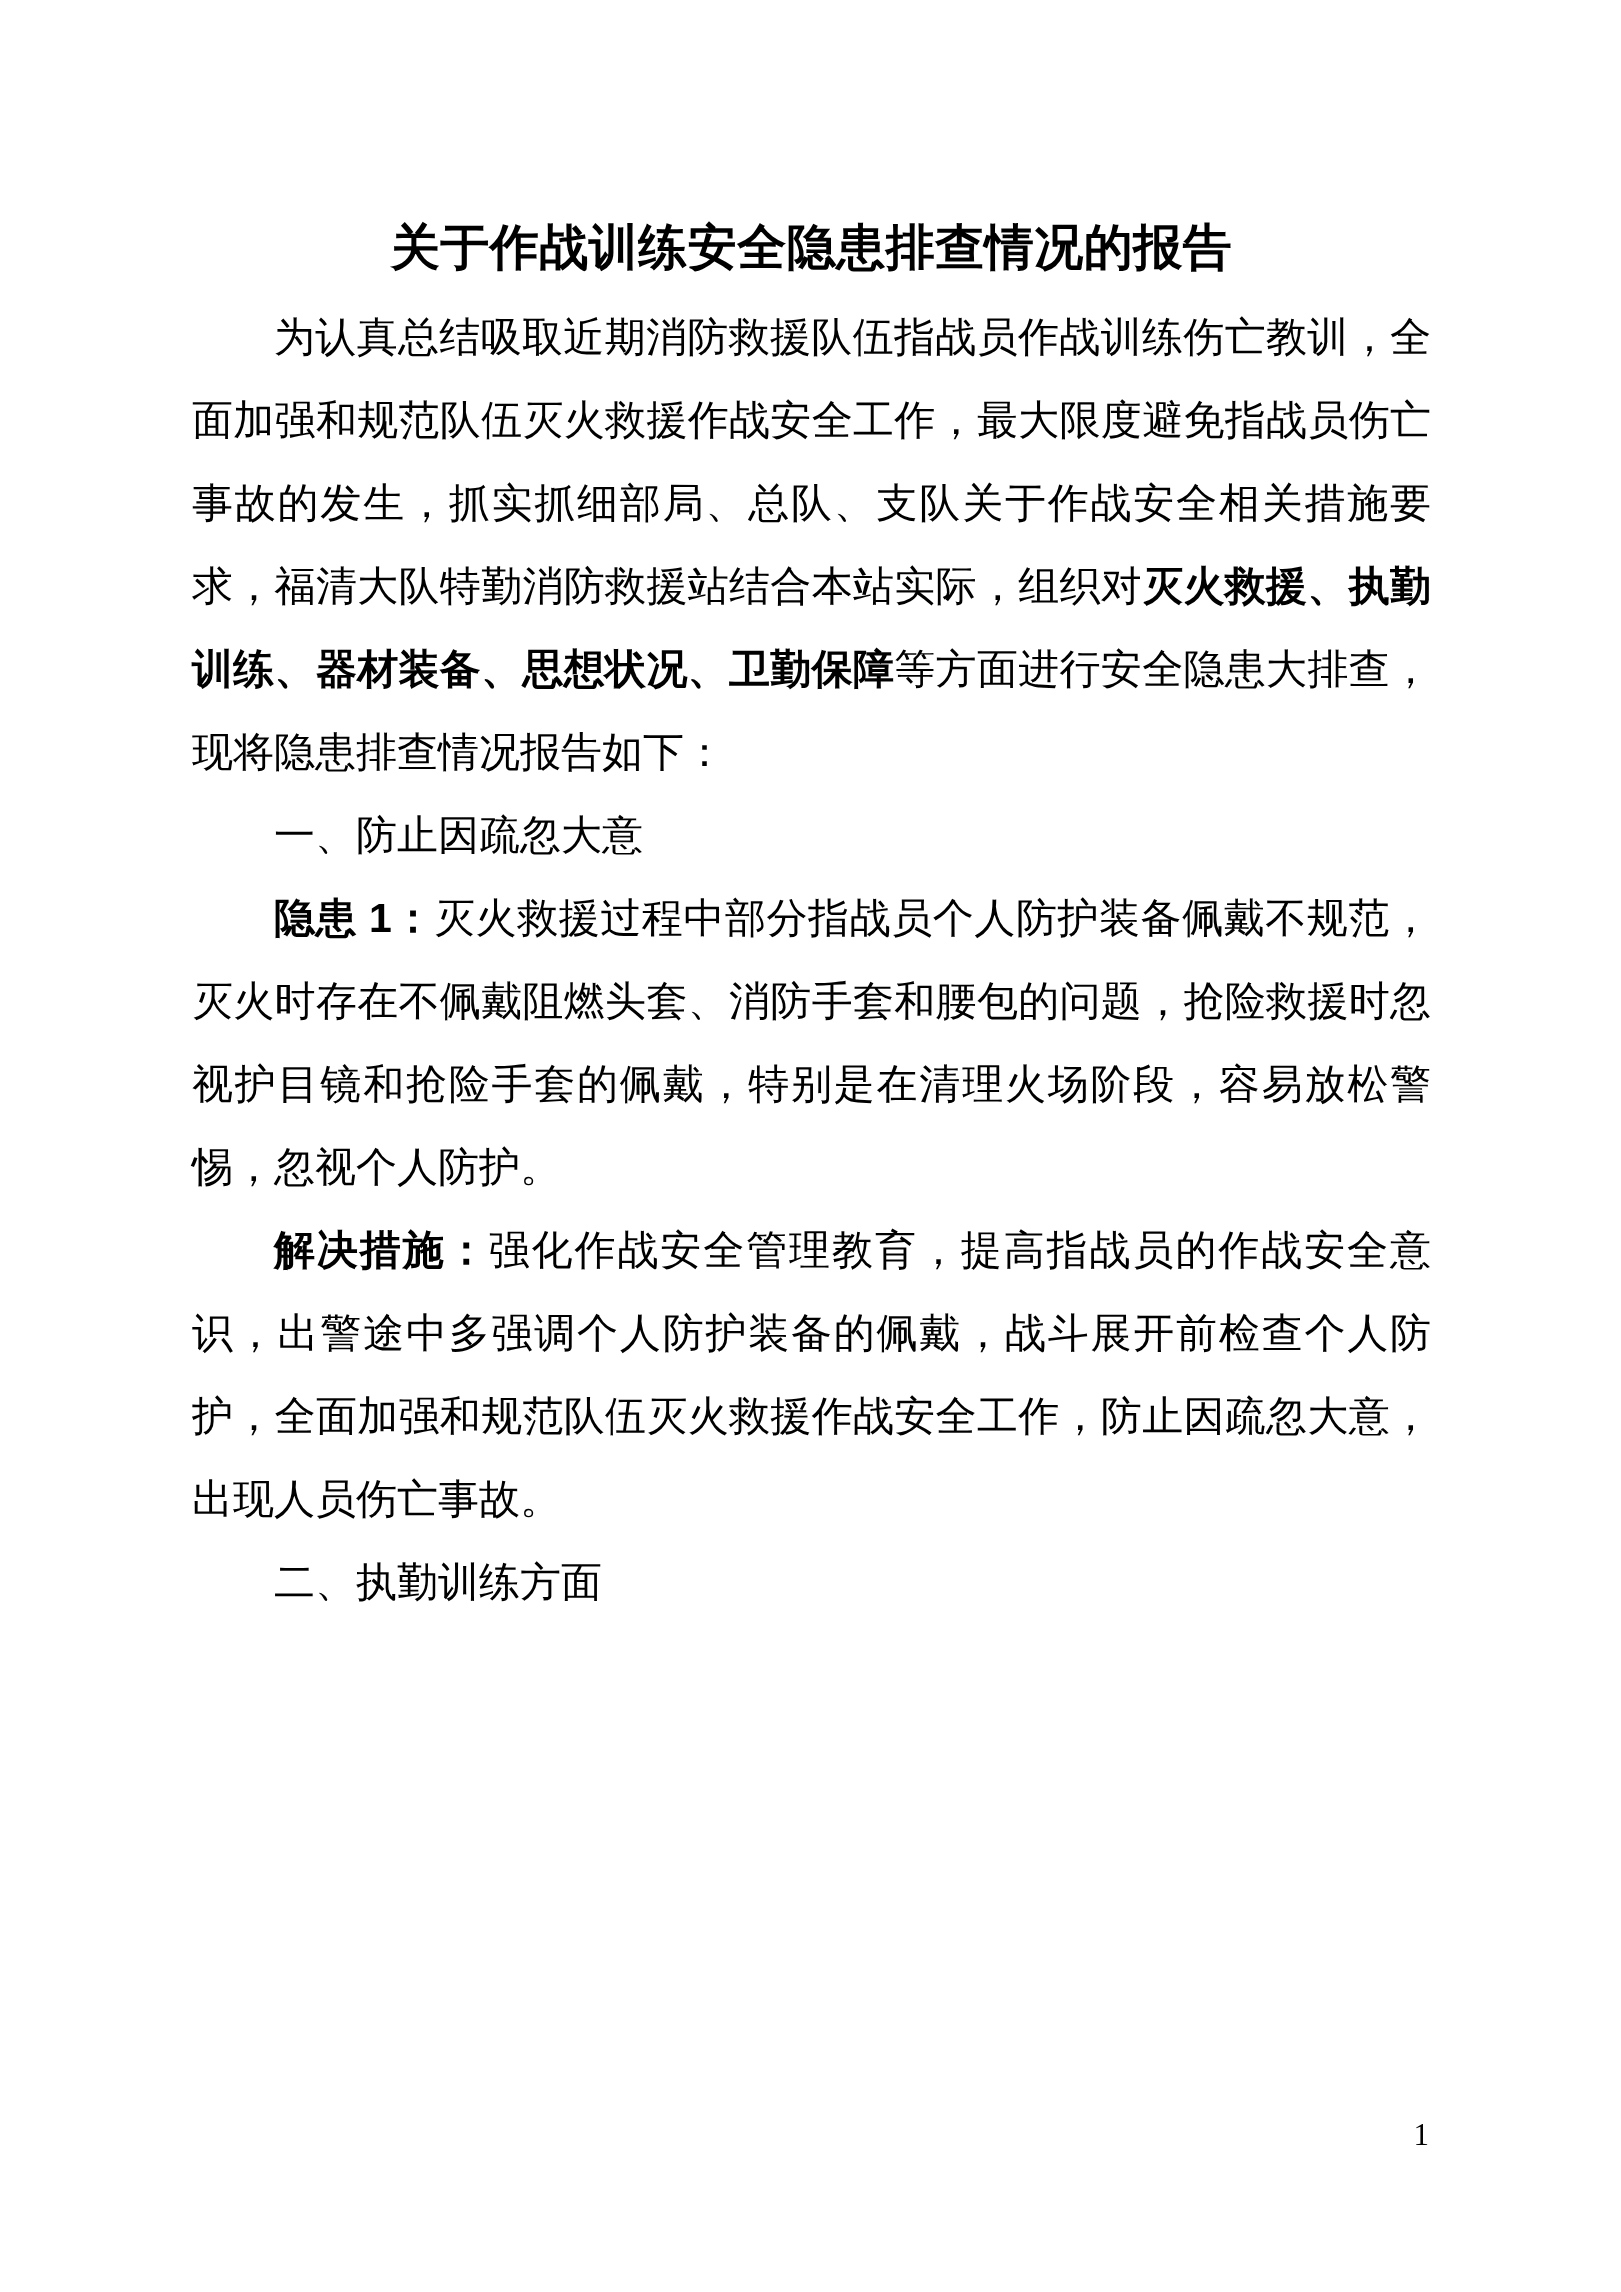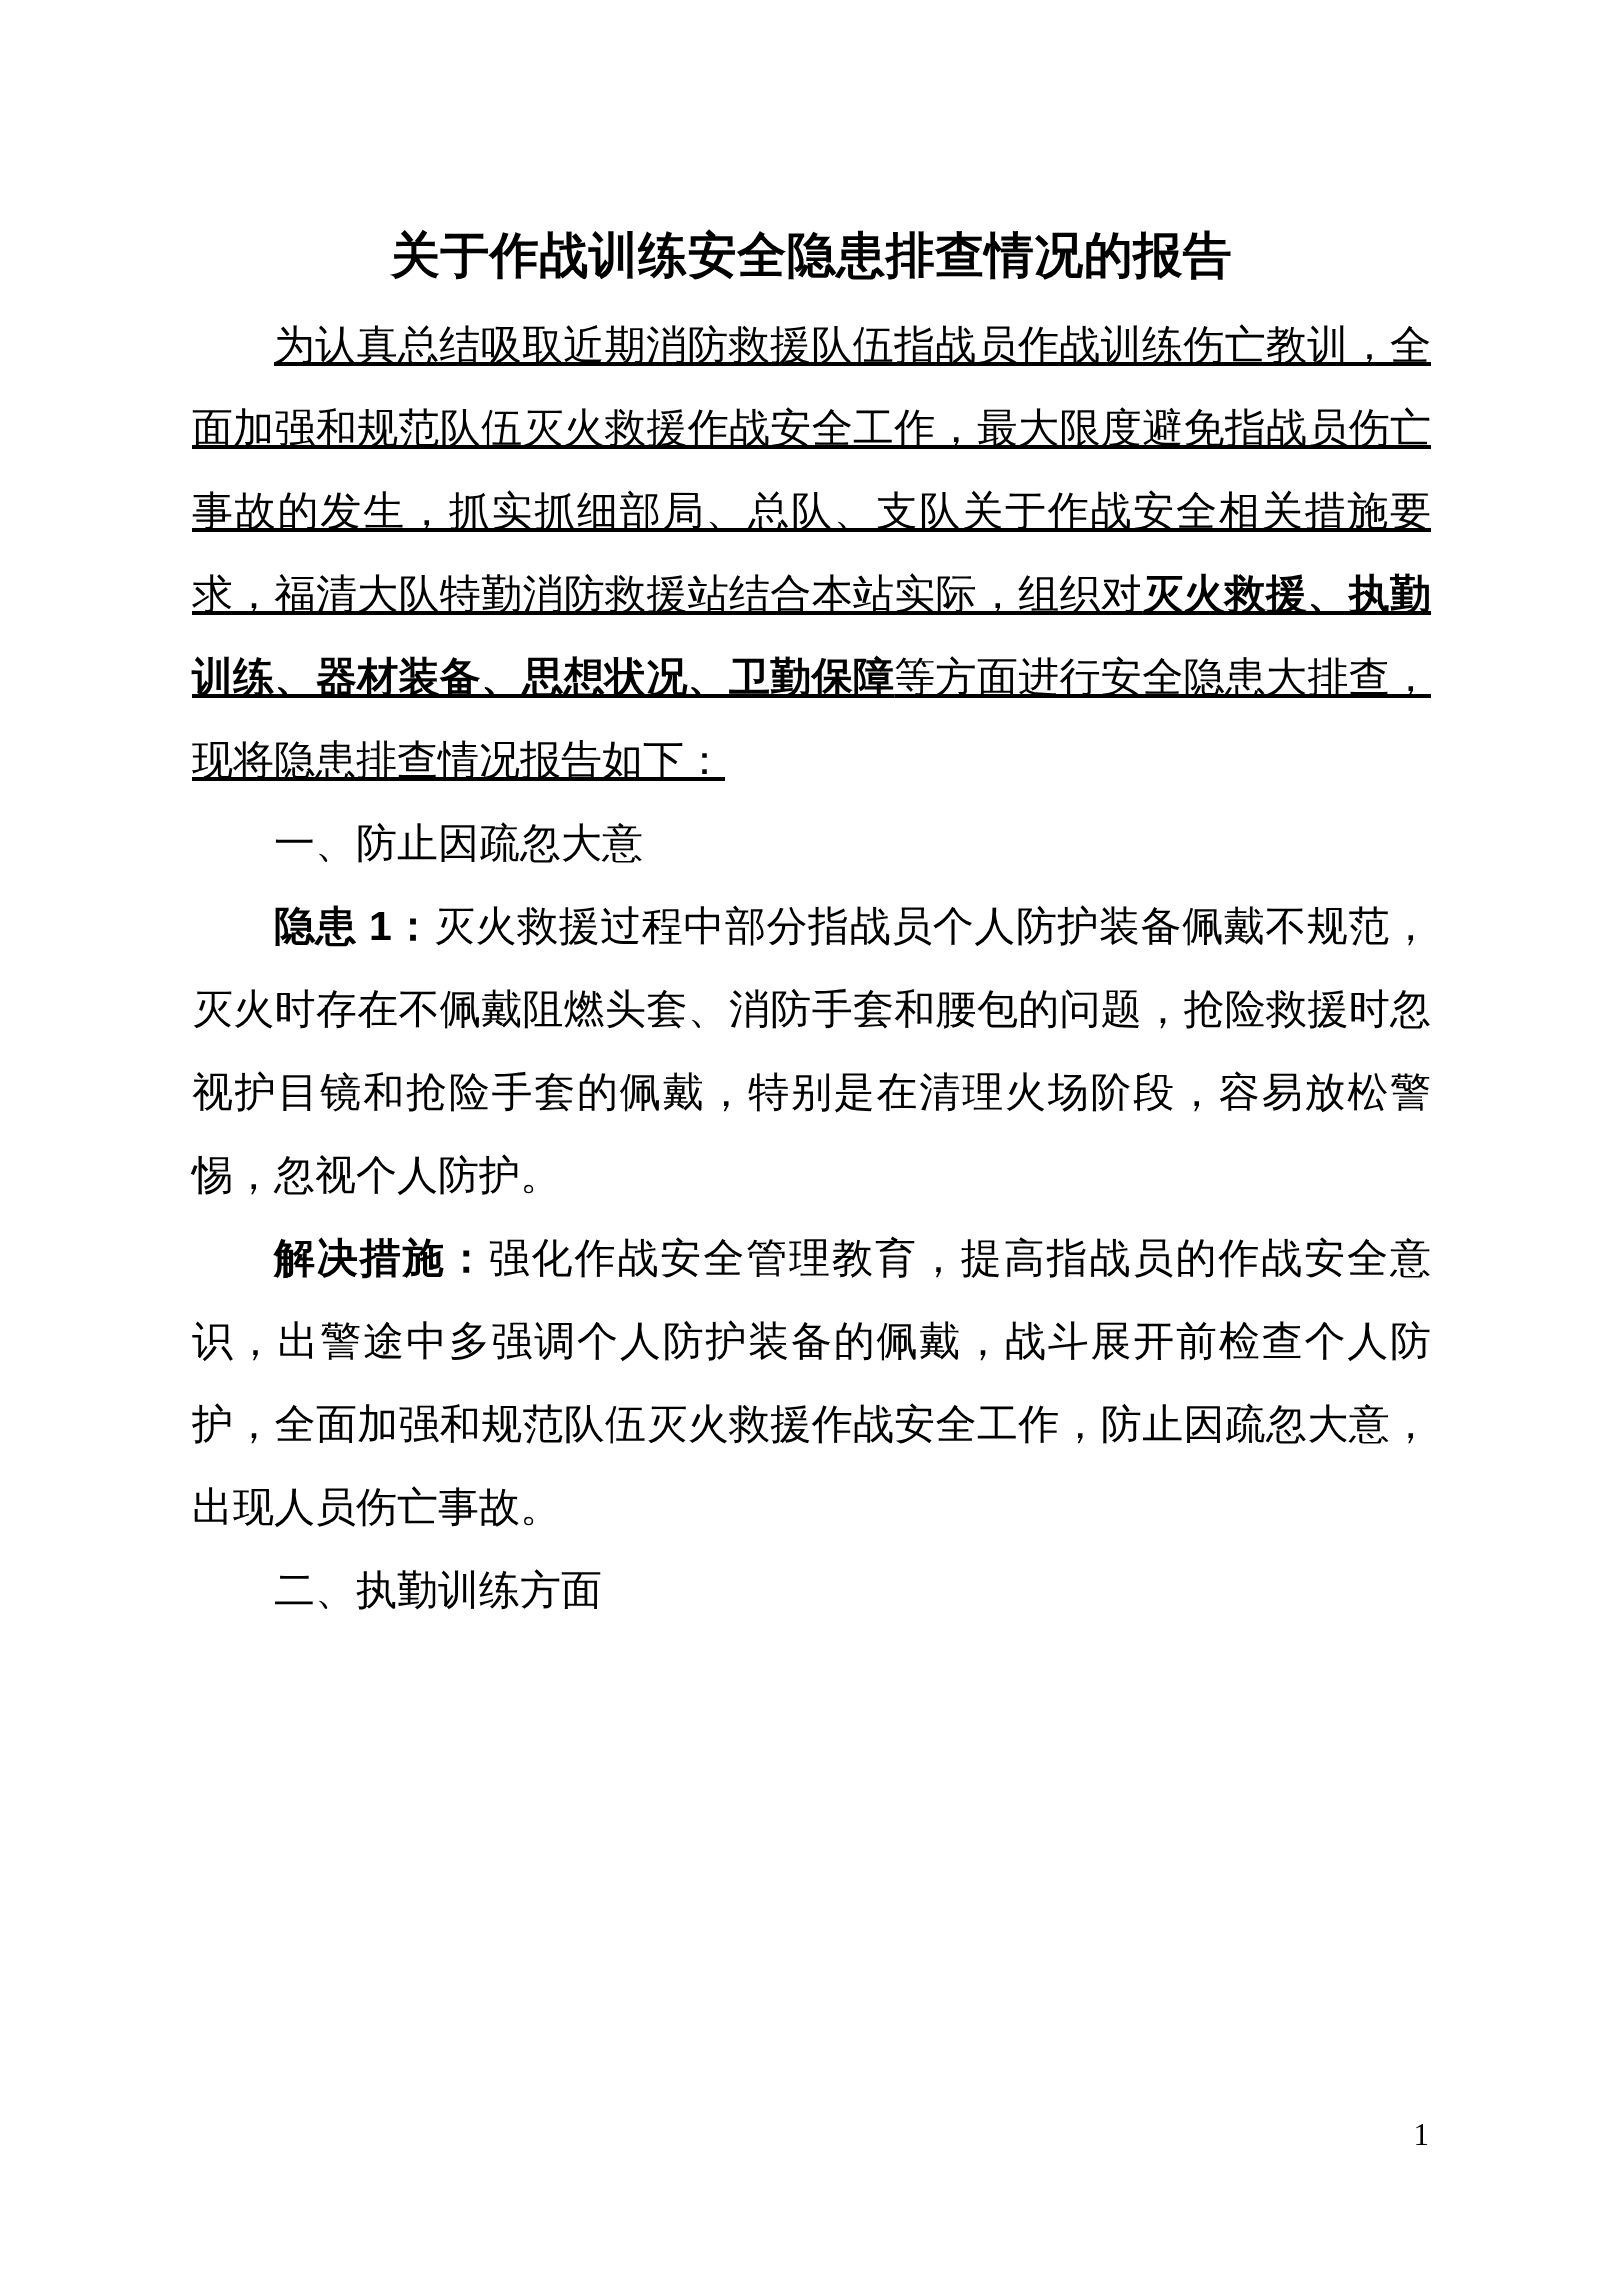--- a/index.html
+++ b/index.html
@@ -20,21 +20,21 @@
     position: relative;
     width: 1621px;
     height: 2293px;
     background: #ffffff;
     box-sizing: border-box;
   }
 
   .doc-body {
     position: absolute;
     left: 192px;
-    top: 8px;
+    top: 0;
     width: 1239px;
   }
 
   .doc-title {
     font-size: 49px;
     font-weight: bold;
     text-align: center;
     letter-spacing: 0.5px;
     margin: 0;
     padding-top: 218px;
@@ -47,21 +47,20 @@
     line-height: 83px;
     text-align: justify;
     text-align-last: left;
     text-justify: inter-character;
     margin: 0;
     word-break: break-all;
   }
 
   .para.first {
     margin-top: 19.6px;
-    text-decoration: underline;
   }
 
   .indent2 {
     text-indent: 82px;
   }
 
   .b {
     font-weight: bold;
   }
 

